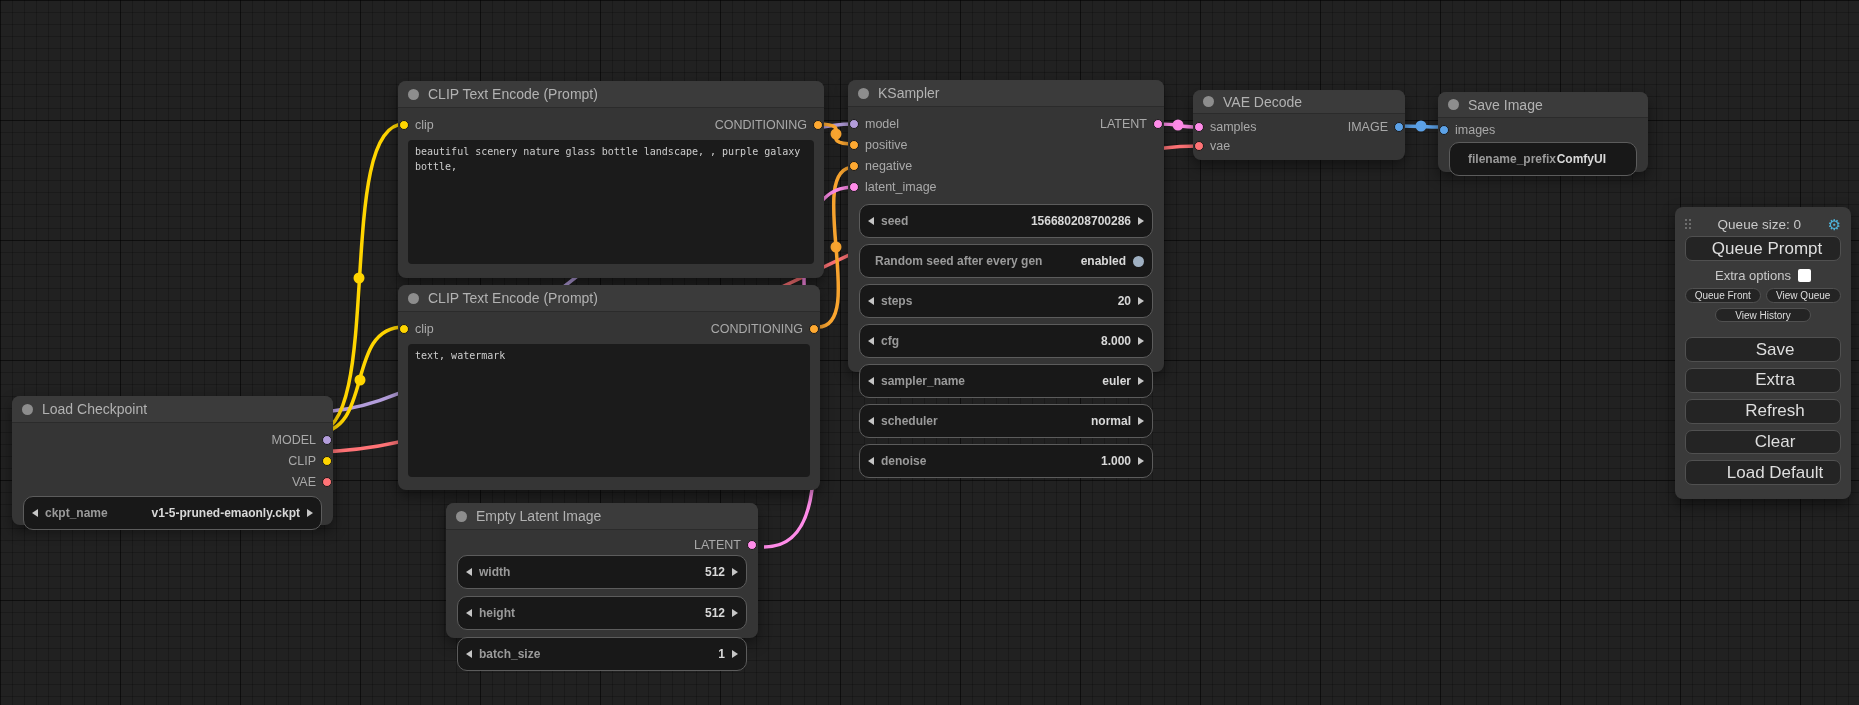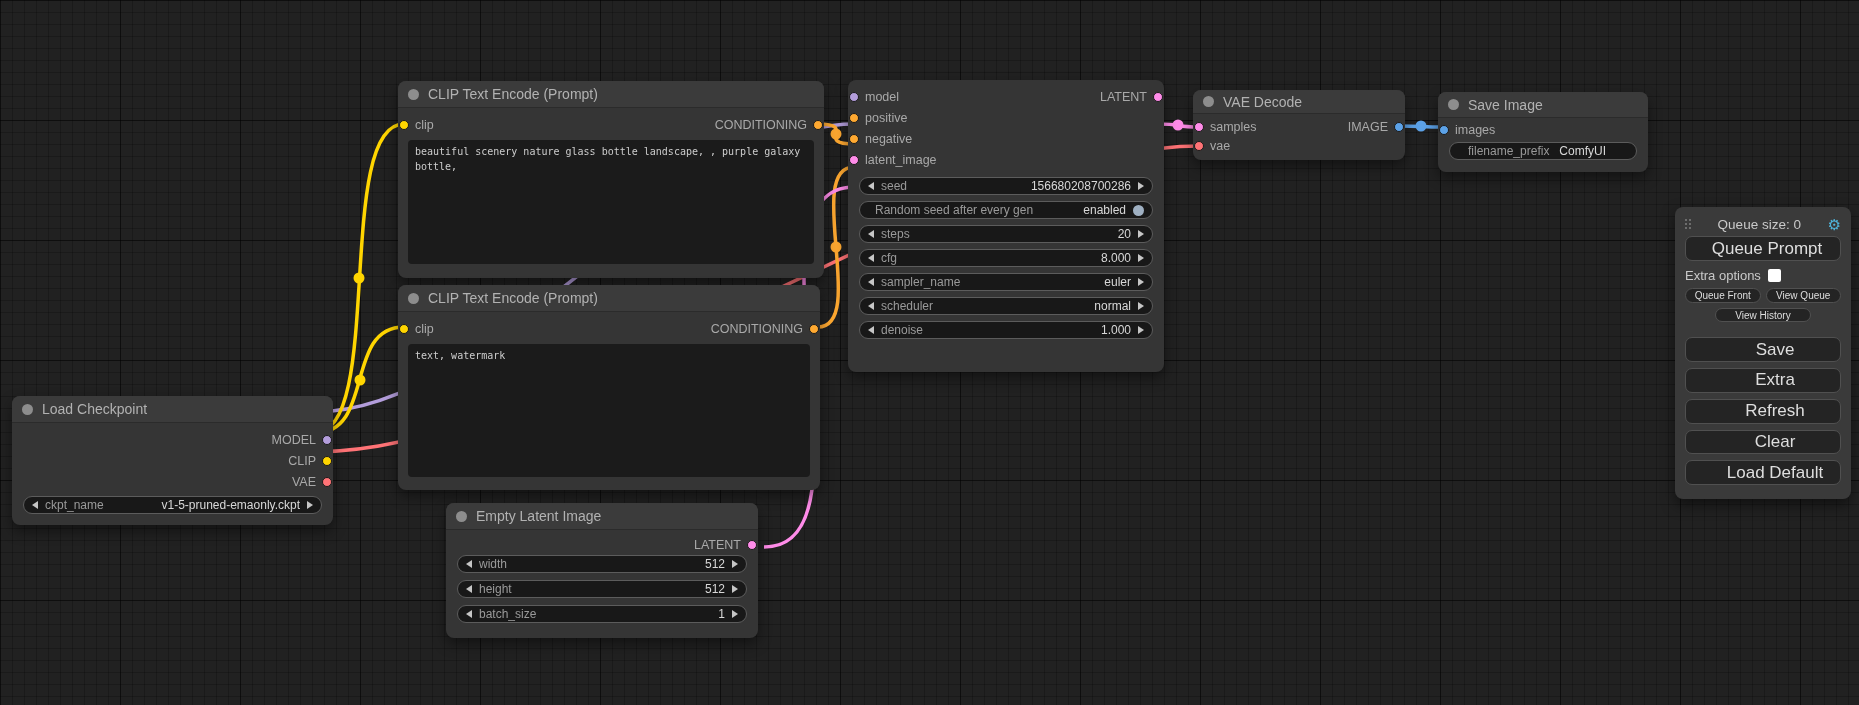--- a/index.html
+++ b/index.html
@@ -22,22 +22,22 @@
   .tdot{width:11px;height:11px;border-radius:50%;background:#8d8d8d;flex:0 0 auto;}
   .ttl{color:#b2b2b2;font-size:14px;white-space:nowrap;}
   .srow{position:relative;display:flex;align-items:center;height:21px;padding:0 17px;}
   .in-dot,.out-dot{position:absolute;width:10px;height:10px;border-radius:50%;
        border:1px solid #1a1a1a;box-sizing:border-box;top:50%;margin-top:-5px;}
   .in-dot{left:1px;}
   .out-dot{right:1px;}
   .slbl{color:#a9a9a9;font-size:12.5px;white-space:nowrap;}
   .slbl.out{margin-left:auto;}
   .pill{display:flex;align-items:center;height:16px;background:#181818;
-        border:1px solid #5c5c5c;border-radius:10px;margin:0 11px;padding:8px 8px;
-        font-size:12px;box-sizing:border-box;}
+        border:1px solid #5c5c5c;border-radius:10px;margin:0 11px;padding:16px 8px;
+        font-size:12px;box-sizing:border-box;font-weight:bold;}
   .pname{color:#9a9a9a;margin-left:7px;white-space:nowrap;}
   .pval{margin-left:auto;color:#d8d8d8;margin-right:7px;white-space:nowrap;}
   .arrow-l{width:0;height:0;border-style:solid;border-width:4px 6px 4px 0;
            border-color:transparent #c6c6c6 transparent transparent;flex:0 0 auto;}
   .arrow-r{width:0;height:0;border-style:solid;border-width:4px 0 4px 6px;
            border-color:transparent transparent transparent #c6c6c6;flex:0 0 auto;}
   .toggle{width:11px;height:11px;border-radius:50%;flex:0 0 auto;}
   .textbox{background:#1b1b1b;border-radius:4px;margin:5px 10px;padding:4px 7px;
            font-family:"DejaVu Sans Mono",monospace;font-size:10px;line-height:1.5;
            color:#cdcdcd;white-space:pre-wrap;overflow:hidden;box-sizing:border-box;}
@@ -47,21 +47,21 @@
           box-sizing:border-box;box-shadow:0 6px 14px rgba(0,0,0,.5);
           display:flex;flex-direction:column;}
   .qhead{display:flex;align-items:center;height:20px;margin-bottom:3px;}
   .drag{display:inline-grid;grid-template-columns:2px 2px;grid-auto-rows:2px;gap:2px;cursor:grab;}
   .drag span{width:2px;height:2px;background:#7f7f7f;border-radius:50%;}
   .qsize{flex:1;text-align:center;color:#c9c9c9;font-size:13.5px;}
   .glyph.gear{font-size:15px;line-height:1;cursor:pointer;}
   .qbtn{display:flex;align-items:center;justify-content:center;background:#242424;
         border:1px solid #505050;border-radius:7px;color:#dedede;cursor:pointer;box-sizing:border-box;}
   .qbtn.prompt{height:27px;font-size:17px;margin-bottom:7px;padding-left:8px;}
-  .extra{display:flex;align-items:center;gap:7px;
+  .extra{display:flex;align-items:center;justify-content:center;gap:7px;
          color:#c9c9c9;font-size:13px;height:17px;margin-bottom:5px;}
   .cbx{width:13px;height:13px;background:#ffffff;border-radius:2px;cursor:pointer;}
   .smallrow{display:flex;gap:5px;margin-bottom:5px;}
   .qbtn.small{flex:1;height:15px;font-size:10px;border-radius:8px;}
   .qbtn.vh{width:96px;height:15px;font-size:10px;border-radius:8px;margin:0 auto 15px;}
   .qbtn.big{height:27px;font-size:17px;margin-bottom:6px;padding-left:24px;}
 </style>
 </head>
 <body>
 
@@ -133,20 +133,24 @@
     <div class="srow" style="margin-top:6px;">
       <span class="in-dot" style="background: rgb(255, 213, 0);"></span>
       <span class="slbl">clip</span>
       <span class="slbl out">CONDITIONING</span>
       <span class="out-dot" style="background: rgb(255, 169, 49);"></span>
     </div>
     <div class="textbox" style="height:133px;">text, watermark</div>
   </div>
 
   <div class="node" style="left:848px;top:80px;width:316px;height:292px;">
+    <div class="hdr">
+      <span class="tdot"></span>
+      <span class="ttl">KSampler</span>
+    </div>
     <div class="srow" style="margin-top:6px;">
       <span class="in-dot" style="background: rgb(179, 157, 219);"></span>
       <span class="slbl">model</span>
       <span class="slbl out">LATENT</span>
       <span class="out-dot" style="background: rgb(255, 140, 233);"></span>
     </div>
     <div class="srow">
       <span class="in-dot" style="background: rgb(255, 169, 49);"></span>
       <span class="slbl">positive</span>
     </div>

